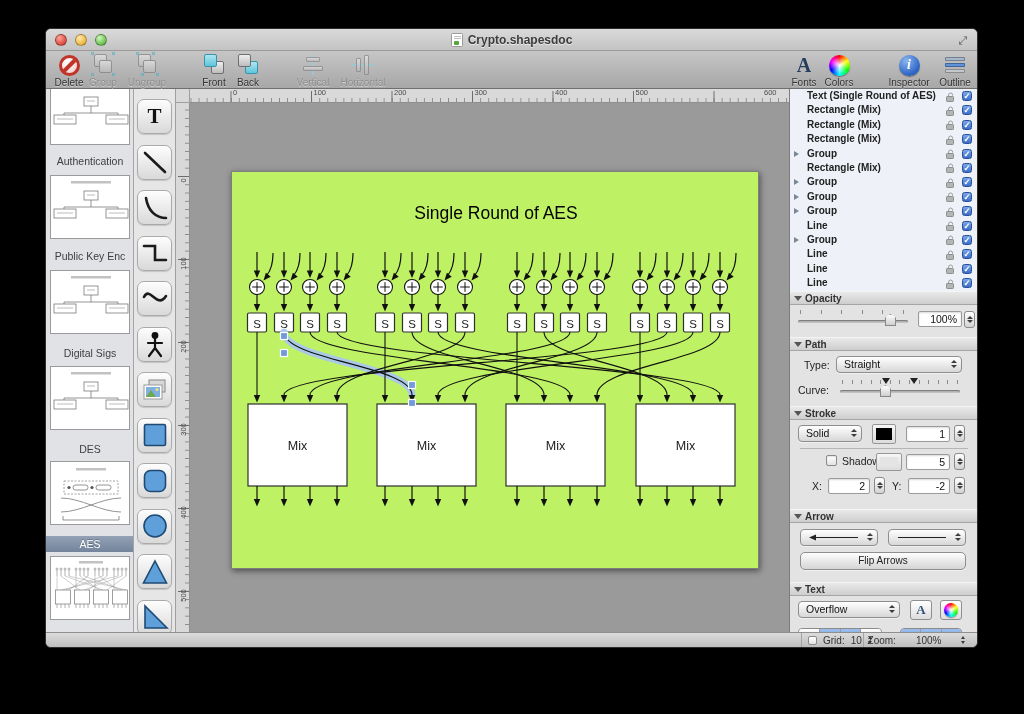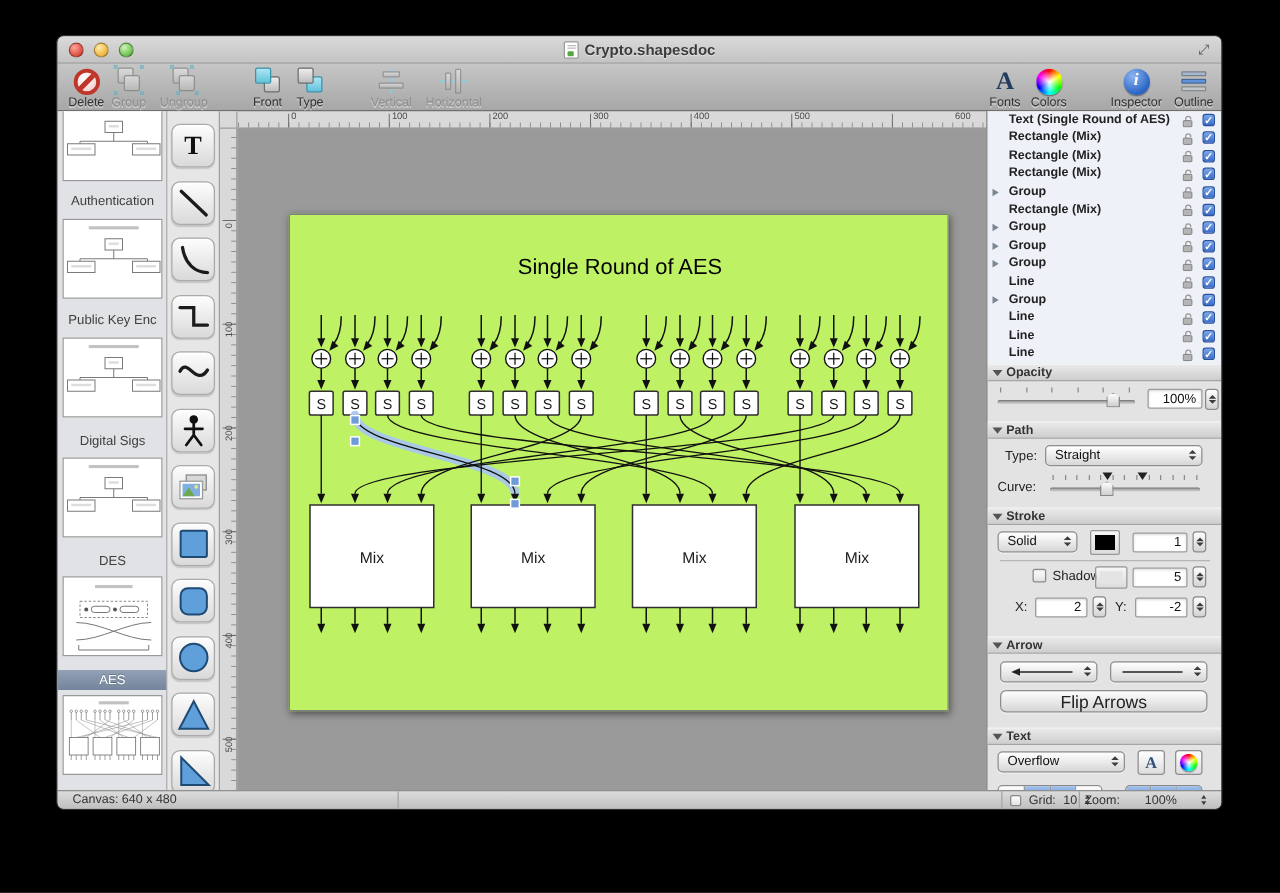--- a/index.html
+++ b/index.html
@@ -105,21 +105,21 @@
   .slider-track{position:absolute;height:3px;background:linear-gradient(#a9a9a9,#c6c6c6);border-radius:2px;box-shadow:inset 0 1px 1px rgba(0,0,0,.3);}
   .slider-thumb{position:absolute;width:11px;height:12px;background:linear-gradient(#fdfdfd,#cfcfcf);border:1px solid #878787;
     clip-path:polygon(50% 0,100% 32%,100% 100%,0 100%,0 32%);}
   .ticks{position:absolute;height:4px;display:flex;justify-content:space-between;}
   .ticks i{width:1px;height:4px;background:#8a8a8a;}
   .tmark{position:absolute;width:0;height:0;border-left:4px solid transparent;border-right:4px solid transparent;border-top:6px solid #222;}
   .well{position:absolute;border:1px solid #979797;background:linear-gradient(#f6f6f6,#dcdcdc);border-radius:2px;}
   .well .inner{position:absolute;left:3px;top:3px;right:3px;bottom:3px;}
   .checkbox{position:absolute;width:11px;height:11px;border:1px solid #8a8a8a;border-radius:2px;background:linear-gradient(#fff,#e2e2e2);box-shadow:inset 0 1px 1px rgba(0,0,0,.1);}
   .pushbtn{position:absolute;height:18px;border:1px solid #8e8e8e;border-radius:5px;background:linear-gradient(#fefefe,#d5d5d5);
-    font-size:14px;color:#222;text-align:center;line-height:16px;box-shadow:0 1px 0 rgba(255,255,255,.5);}
+    font-size:10px;color:#222;text-align:center;line-height:16px;box-shadow:0 1px 0 rgba(255,255,255,.5);}
   .sqbtn{position:absolute;width:22px;height:20px;border:1px solid #8e8e8e;border-radius:3px;background:linear-gradient(#fff,#ddd);
     display:flex;align-items:center;justify-content:center;}
   .seg{position:absolute;height:16px;border:1px solid #8a8a8a;border-radius:4px;overflow:hidden;display:flex;}
   .seg i{flex:1;border-right:1px solid #9a9a9a;background:linear-gradient(#fff,#d9d9d9);}
   .seg i.on{background:linear-gradient(#9cc0ee,#5f8fd6);}
   .seg i:last-child{border-right:none;}
   
   #statusbar{position:absolute;left:0;right:0;bottom:0;height:15px;background:linear-gradient(#dcdcdc,#bfbfbf);
     border-top:1px solid #8f8f8f;font-size:10px;color:#333;}
   #status-canvas{position:absolute;left:0;top:0;bottom:0;width:273px;border-right:1px solid #a5a5a5;line-height:14px;padding-left:12px;}
@@ -189,21 +189,21 @@
       </div>
       <div class="tblabel">Front</div>
     </div>
     <div class="tbitem" style="left:202px">
       <div class="tbicon">
         <div class="icon-box">
           <div class="sq cyan" style="left:9px;top:7px"></div>
               <div class="sq" style="left:2px;top:0px"></div>
         </div>
       </div>
-      <div class="tblabel">Type</div>
+      <div class="tblabel">Back</div>
     </div>
     <div class="tbitem disabled" style="left:267px">
       <div class="tbicon">
         <div class="bars-v">
               <div class="cyline-v"></div>
           <div class="bar-h" style="top:2px;width:14px"></div>
               <div class="bar-h" style="top:11px;width:20px"></div>
         </div>
       </div>
       <div class="tblabel">Vertical</div>
@@ -1017,21 +1017,20 @@
           </div>
       <div class="seg" style="left:110px;top:539px;width:62px">
             <i class="on"></i>
             <i class="on"></i>
             <i class="on"></i>
           </div>
     </div>
   </div>
 
   <div id="statusbar">
-    <div id="status-canvas">Canvas: 640 x 480</div>
     <div id="status-grid">
       <span class="minichk"></span>
       <span>Grid:</span>
       <span>10</span>
       <span class="ud mini-ud">
             <i class="up"></i>
             <i class="dn"></i>
           </span>
     </div>
     <div id="status-zoom">

